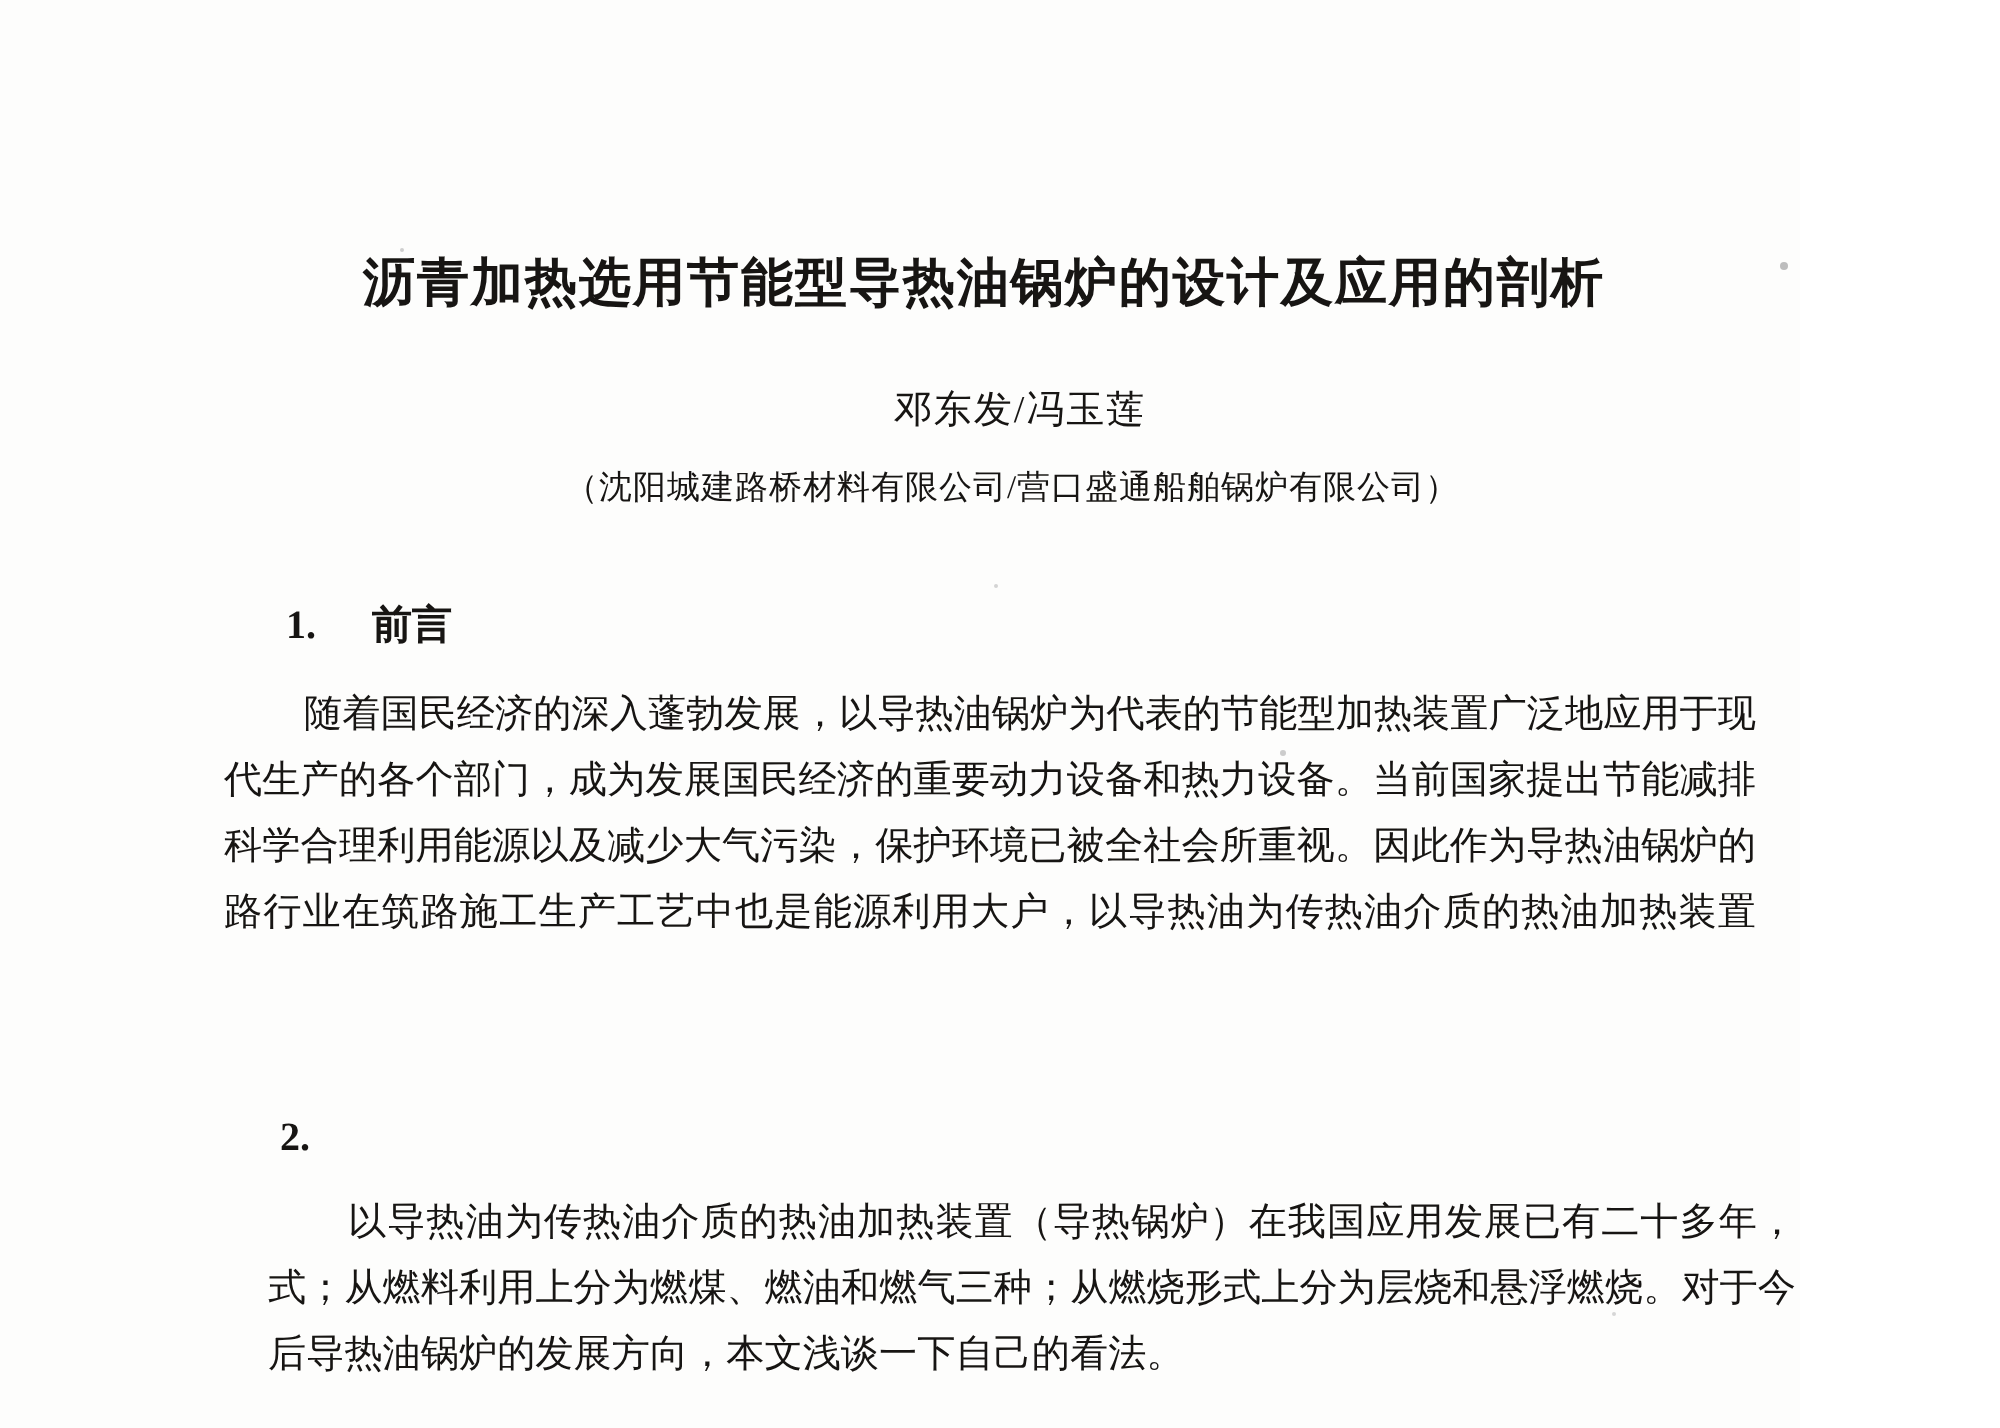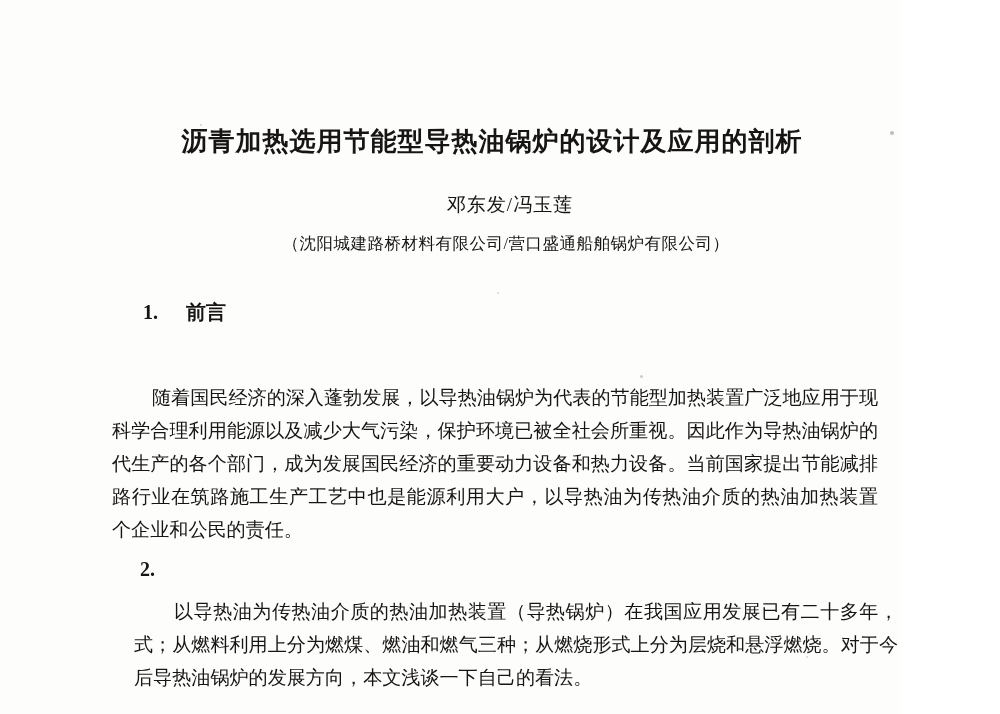--- a/index.html
+++ b/index.html
@@ -55,21 +55,21 @@
   }
   .section-heading .sec-num {
     margin-right: 28px;
   }
   .sec1 { top: 299px; left: 143px; }
   .sec2 { top: 558px; left: 140px; }
   .para {
     position: absolute;
     font-size: 19.1px;
   }
-  .para1 { top: 341px; left: 112px; width: 766px; margin-top: 40px; }
+  .para1 { top: 341px; left: 112px; width: 766px; }
   .para2 { top: 595px; left: 134px; width: 764px; }
   .text-line {
     height: 33px;
     line-height: 33px;
     text-align: justify;
     text-align-last: justify;
     overflow: hidden;
   }
   .text-line.indent { padding-left: 40px; }
   .text-line.last { text-align-last: left; }
@@ -95,24 +95,23 @@
 
   <div class="affiliation-line">（沈阳城建路桥材料有限公司/营口盛通船舶锅炉有限公司）</div>
 
   <div class="section-heading sec1">
     <span class="sec-num">1.</span>
     <span class="sec-title">前言</span>
   </div>
 
   <div class="para para1">
       <div class="text-line indent">随着国民经济的深入蓬勃发展，以导热油锅炉为代表的节能型加热装置广泛地应用于现</div>
+      <div class="text-line">代生产的各个部门，成为发展国民经济的重要动力设备和热力设备。当前国家提出节能减排</div>
       <div class="text-line">科学合理利用能源以及减少大气污染，保护环境已被全社会所重视。因此作为导热油锅炉的</div>
-      <div class="text-line">代生产的各个部门，成为发展国民经济的重要动力设备和热力设备。当前国家提出节能减排</div>
       <div class="text-line">路行业在筑路施工生产工艺中也是能源利用大户，以导热油为传热油介质的热油加热装置</div>
-      <div class="text-line last">个企业和公民的责任。</div>
     </div>
 
   <div class="section-heading sec2">
     <span class="sec-num">2.</span>
   </div>
 
   <div class="para para2">
       <div class="text-line indent">以导热油为传热油介质的热油加热装置（导热锅炉）在我国应用发展已有二十多年，基</div>
       <div class="text-line">式；从燃料利用上分为燃煤、燃油和燃气三种；从燃烧形式上分为层烧和悬浮燃烧。对于今</div>
       <div class="text-line last">后导热油锅炉的发展方向，本文浅谈一下自己的看法。</div>

